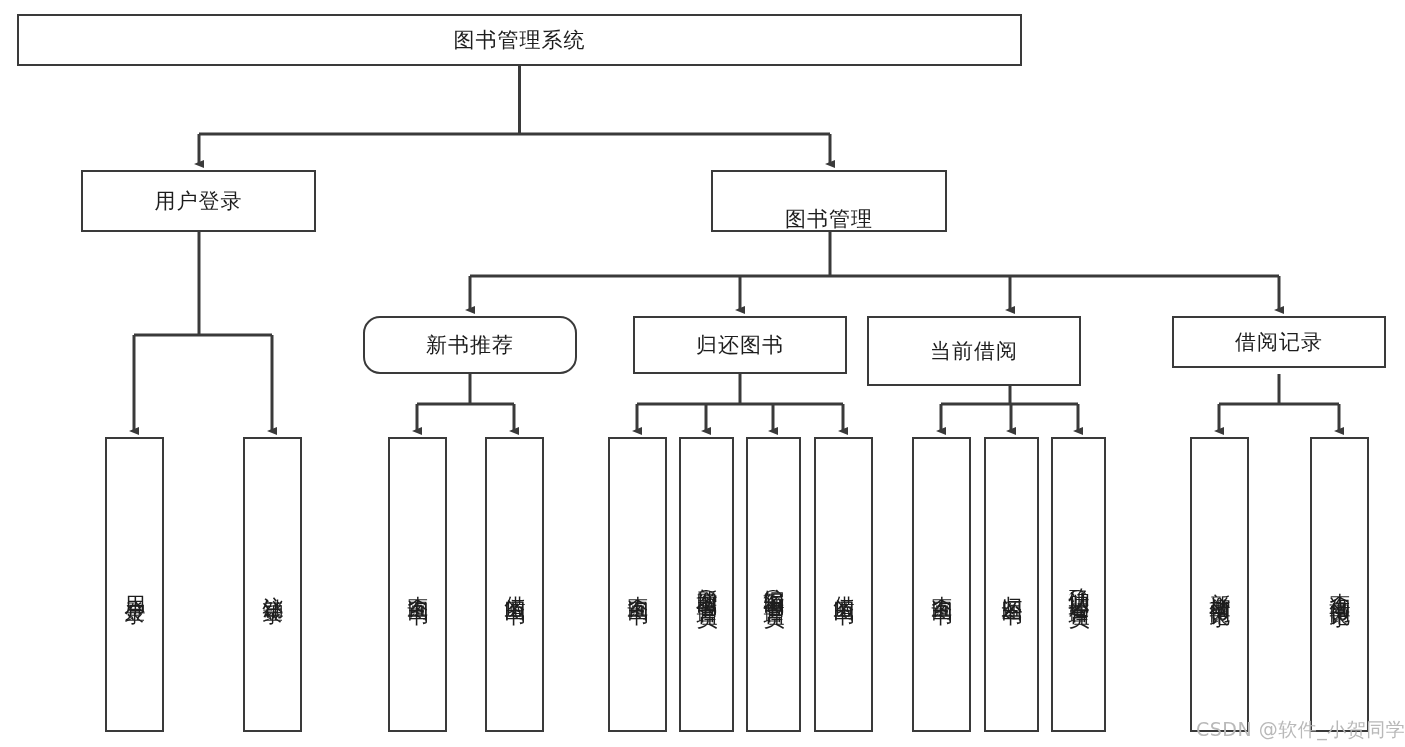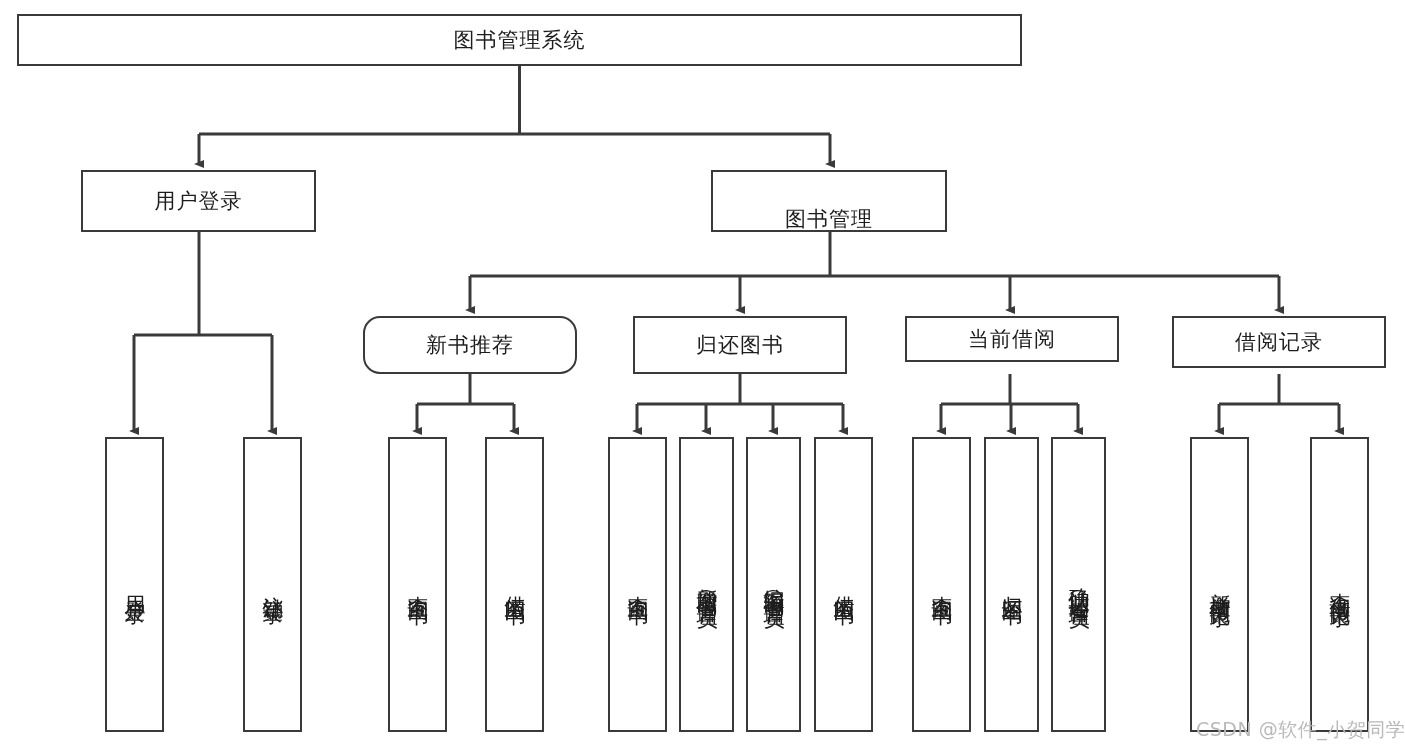--- a/index.html
+++ b/index.html
@@ -134,21 +134,21 @@
       </div>
       <div class="node-box horizontal" style="left: 711px; top: 170px; width: 236px; height: 62px; align-items: flex-end;">
         <span class="node-label">图书管理</span>
       </div>
       <div class="node-box horizontal" style="left: 363px; top: 316px; width: 214px; height: 58px; border-radius: 17px;">
         <span class="node-label">新书推荐</span>
       </div>
       <div class="node-box horizontal" style="left: 633px; top: 316px; width: 214px; height: 58px;">
         <span class="node-label">归还图书</span>
       </div>
-      <div class="node-box horizontal" style="left: 905px; top: 316px; width: 214px; height: 46px;">
+      <div class="node-box horizontal" style="left: 867px; top: 316px; width: 214px; height: 70px;">
         <span class="node-label">当前借阅</span>
       </div>
       <div class="node-box horizontal" style="left: 1172px; top: 316px; width: 214px; height: 52px;">
         <span class="node-label">借阅记录</span>
       </div>
       <div class="node-box vertical" style="left: 105px; top: 437px; width: 59px; height: 295px;">
         <span class="node-label">用户登录</span>
       </div>
       <div class="node-box vertical" style="left: 243px; top: 437px; width: 59px; height: 295px;">
         <span class="node-label">注销登录</span>

